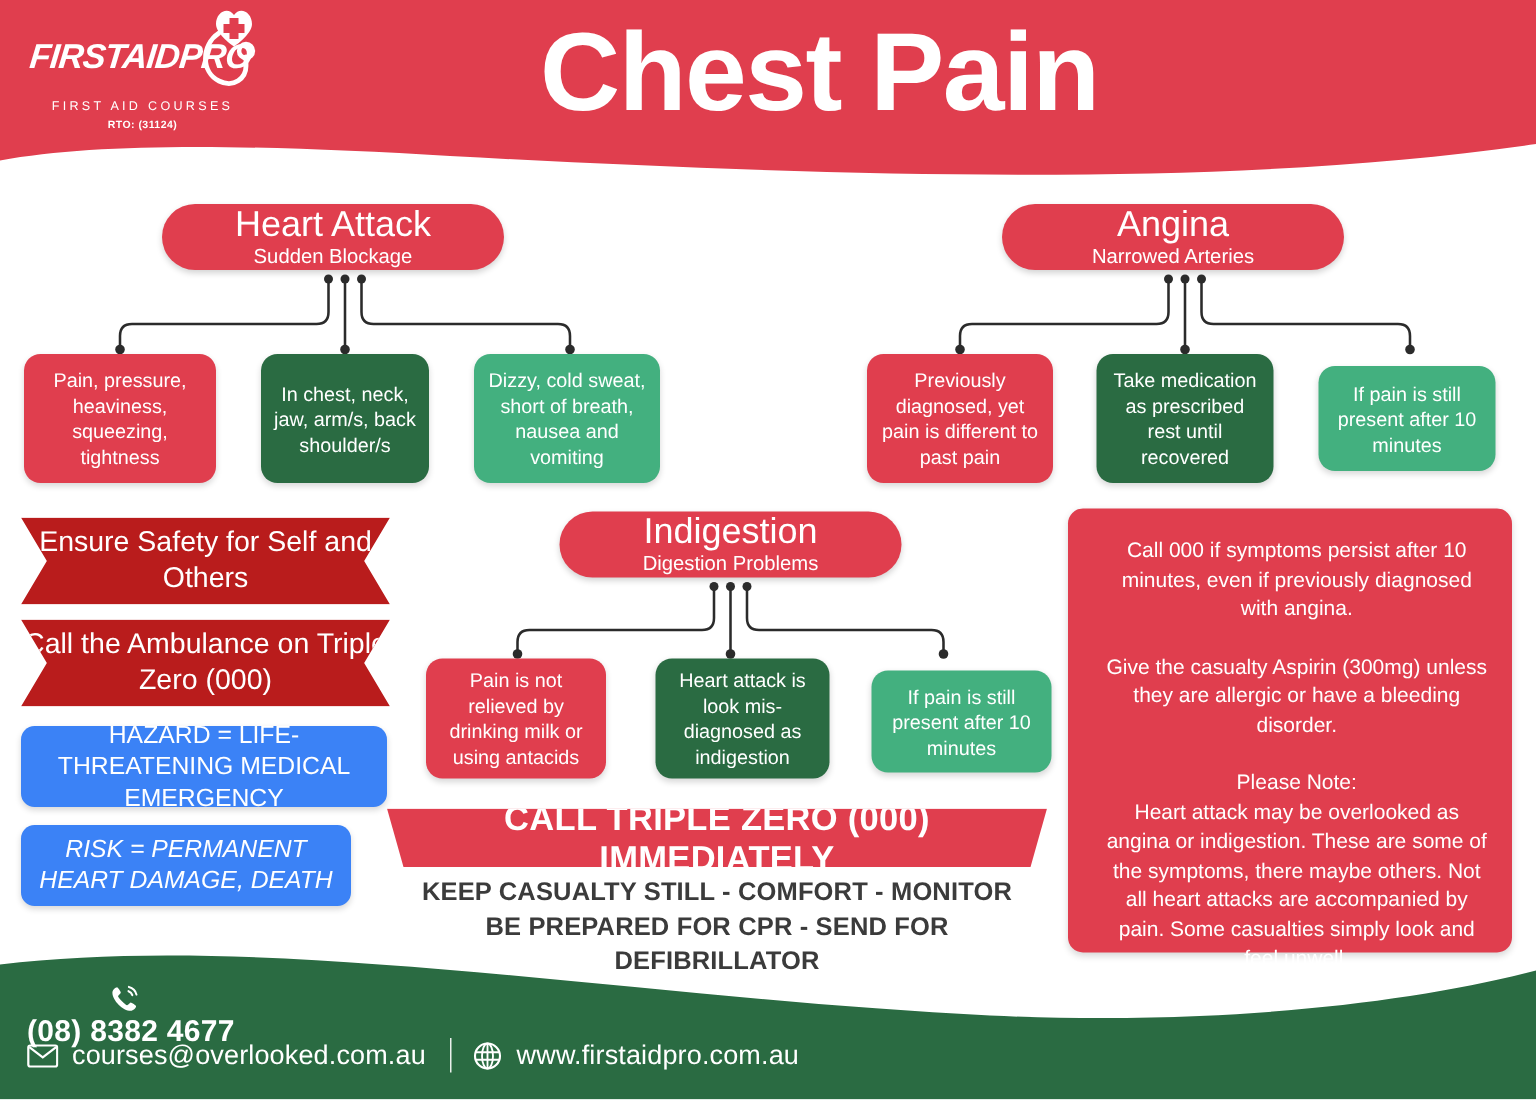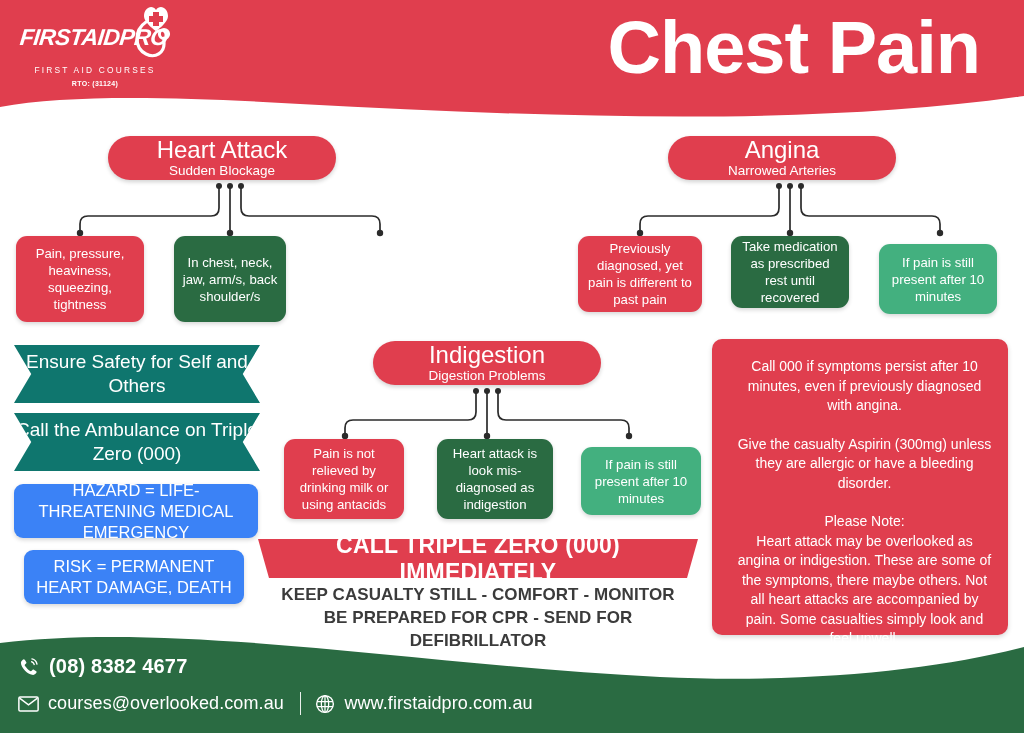--- a/index.html
+++ b/index.html
@@ -25,21 +25,21 @@
     text-align:center;width:150px;
   }
   .brand-rto{
     font-size:7px;font-weight:bold;letter-spacing:0.3px;color:#ffffff;
     margin-top:5px;text-align:center;width:150px;
   }
   .brand-mark{position:absolute;left:120px;top:-4px;width:64px;height:78px;}
   .page-title{
     position:absolute;left:360px;top:8px;width:620px;height:80px;
     color:#ffffff;font-size:74px;font-weight:bold;line-height:80px;
-    text-align:right;letter-spacing:-1px;
+    text-align:left;letter-spacing:-1px;
   }
 
   
   .node-head{
     position:absolute;border-radius:22px;background:#e03e4e;
     color:#ffffff;text-align:center;
     box-shadow:0 2px 4px rgba(0,0,0,.18);
     display:flex;flex-direction:column;justify-content:center;align-items:center;
   }
   .node-head .nh-title{font-size:24px;font-weight:normal;line-height:26px;}
@@ -54,21 +54,21 @@
   }
   .leaf.red{background:#e03e4e;}
   .leaf.dkgreen{background:#2a6b42;}
   .leaf.ltgreen{background:#43b07f;}
 
   
   .conn{position:absolute;}
 
   
   .ribbon{
-    position:absolute;background:#0f766e;color:#ffffff;
+    position:absolute;background:#b91c1c;color:#ffffff;
     display:flex;align-items:center;justify-content:center;text-align:center;
     font-size:19px;line-height:24px;
     -webkit-clip-path:polygon(0 0,100% 0,93% 50%,100% 100%,0 100%,7% 50%);
     clip-path:polygon(0 0,100% 0,93% 50%,100% 100%,0 100%,7% 50%);
   }
 
   
   .alertbox{
     position:absolute;background:#3b82f6;color:#ffffff;border-radius:9px;
     display:flex;align-items:center;justify-content:center;text-align:center;
@@ -95,21 +95,21 @@
     padding:18px 16px;box-sizing:border-box;text-align:center;
     font-size:14px;line-height:19.5px;
     box-shadow:0 2px 5px rgba(0,0,0,.16);
   }
   .infopanel p{margin:0;}
   .infopanel .gap{height:19px;}
 
   
   .footer-wave{position:absolute;left:0;bottom:0;width:1024px;height:120px;}
   .foot-row{position:absolute;display:flex;align-items:center;color:#ffffff;}
-  .foot-phone{left:18px;top:655px;font-size:20px;font-weight:bold;letter-spacing:0.2px;}
+  .foot-phone{left:18px;top:655px;font-size:20px;font-weight:bold;letter-spacing:0.2px;flex-direction:column;}
   .foot-mail{left:18px;top:692px;font-size:18px;letter-spacing:0.1px;}
   .foot-ico{display:inline-flex;margin-right:9px;align-items:center;}
   .foot-divider{
     display:inline-block;width:1.5px;height:23px;background:#ffffff;
     margin:0 14px 0 16px;opacity:.9;
   }
 </style>
 </head>
 <body>
 
@@ -151,20 +151,21 @@
         <circle cx="170" cy="4" r="3"></circle>
         <circle cx="181" cy="4" r="3"></circle>
       <circle cx="20" cy="51" r="3.2"></circle>
         <circle cx="170" cy="51" r="3.2"></circle>
         <circle cx="320" cy="51" r="3.2"></circle>
     </g>
   </svg>
 
   <div class="leaf dkgreen" style="left:174px;top:236px;width:112px;height:86px;">In chest, neck, jaw, arm/s, back shoulder/s</div>
   <div class="leaf red" style="left:16px;top:236px;width:128px;height:86px;">Pain, pressure, heaviness, squeezing, tightness</div>
+  <div class="leaf ltgreen" style="left:316px;top:236px;width:124px;height:86px;">Dizzy, cold sweat, short of breath, nausea and vomiting</div>
 
   <div class="node-head" style="left:668px;top:136px;width:228px;height:44px;">
     <div class="nh-title">Angina</div>
     <div class="nh-sub">Narrowed Arteries</div>
   </div>
 
   <svg class="conn" style="left:620px;top:182px;width:340px;height:56px;" viewBox="0 0 340 56">
     <g fill="none" stroke="#2b2b2b" stroke-width="1.7">
       <path d="M159,4 L159,26 Q159,34 151,34 L28,34 Q20,34 20,42 L20,50"></path>
       <path d="M170,4 L170,50"></path>
@@ -173,22 +174,22 @@
     <g fill="#2b2b2b">
       <circle cx="159" cy="4" r="3"></circle>
         <circle cx="170" cy="4" r="3"></circle>
         <circle cx="181" cy="4" r="3"></circle>
       <circle cx="20" cy="51" r="3.2"></circle>
         <circle cx="170" cy="51" r="3.2"></circle>
         <circle cx="320" cy="51" r="3.2"></circle>
     </g>
   </svg>
 
-  <div class="leaf red" style="left:578px;top:236px;width:124px;height:76px;">Previously diagnosed, yet pain is different to past pain</div>
-  <div class="leaf dkgreen" style="left:731px;top:236px;width:118px;height:72px;">Take medication as prescribed rest until recovered</div>
+  <div class="leaf red" style="left:578px;top:236px;width:124px;height:86px;">Previously diagnosed, yet pain is different to past pain</div>
+  <div class="leaf dkgreen" style="left:731px;top:236px;width:118px;height:86px;">Take medication as prescribed rest until recovered</div>
   <div class="leaf ltgreen" style="left:879px;top:244px;width:118px;height:70px;">If pain is still present after 10 minutes</div>
 
   <div class="node-head" style="left:373px;top:341px;width:228px;height:44px;">
     <div class="nh-title">Indigestion</div>
     <div class="nh-sub">Digestion Problems</div>
   </div>
 
   <svg class="conn" style="left:327px;top:387px;width:320px;height:54px;" viewBox="0 0 320 54">
     <g fill="none" stroke="#2b2b2b" stroke-width="1.7">
       <path d="M149,4 L149,25 Q149,33 141,33 L26,33 Q18,33 18,41 L18,48"></path>
@@ -206,21 +207,21 @@
   </svg>
 
   <div class="leaf red" style="left:284px;top:439px;width:120px;height:80px;">Pain is not relieved by drinking milk or using antacids</div>
   <div class="leaf dkgreen" style="left:437px;top:439px;width:116px;height:80px;">Heart attack is look mis-diagnosed as indigestion</div>
   <div class="leaf ltgreen" style="left:581px;top:447px;width:120px;height:68px;">If pain is still present after 10 minutes</div>
 
   <div class="ribbon" style="left:14px;top:345px;width:246px;height:58px;">Ensure Safety for Self and Others</div>
   <div class="ribbon" style="left:14px;top:413px;width:246px;height:58px;">Call the Ambulance on Triple Zero (000)</div>
 
   <div class="alertbox" style="left:14px;top:484px;width:244px;height:54px;">HAZARD = LIFE-THREATENING MEDICAL EMERGENCY</div>
-  <div class="alertbox" style="left:24px;top:550px;width:220px;height:54px;">RISK = PERMANENT HEART DAMAGE, DEATH</div>
+  <div class="alertbox" style="left:14px;top:550px;width:220px;height:54px;font-style:italic;">RISK = PERMANENT HEART DAMAGE, DEATH</div>
 
   <div class="cta-banner" style="left:258px;top:539px;width:440px;height:39px;">CALL TRIPLE  ZERO (000) IMMEDIATELY</div>
   <div class="cta-sub" style="left:258px;top:583px;width:440px;">KEEP CASUALTY STILL - COMFORT - MONITOR</div>
   <div class="cta-sub" style="left:258px;top:606px;width:440px;">BE PREPARED FOR CPR - SEND FOR DEFIBRILLATOR</div>
 
   <div class="infopanel" style="left:712px;top:339px;width:296px;height:296px;padding-left:25px;">
     <p>Call 000 if symptoms persist after 10 minutes, even if previously diagnosed with angina.</p>
     <div class="gap"></div>
     <p>Give the casualty Aspirin (300mg) unless they are allergic or have a bleeding disorder.</p>
     <div class="gap"></div>

